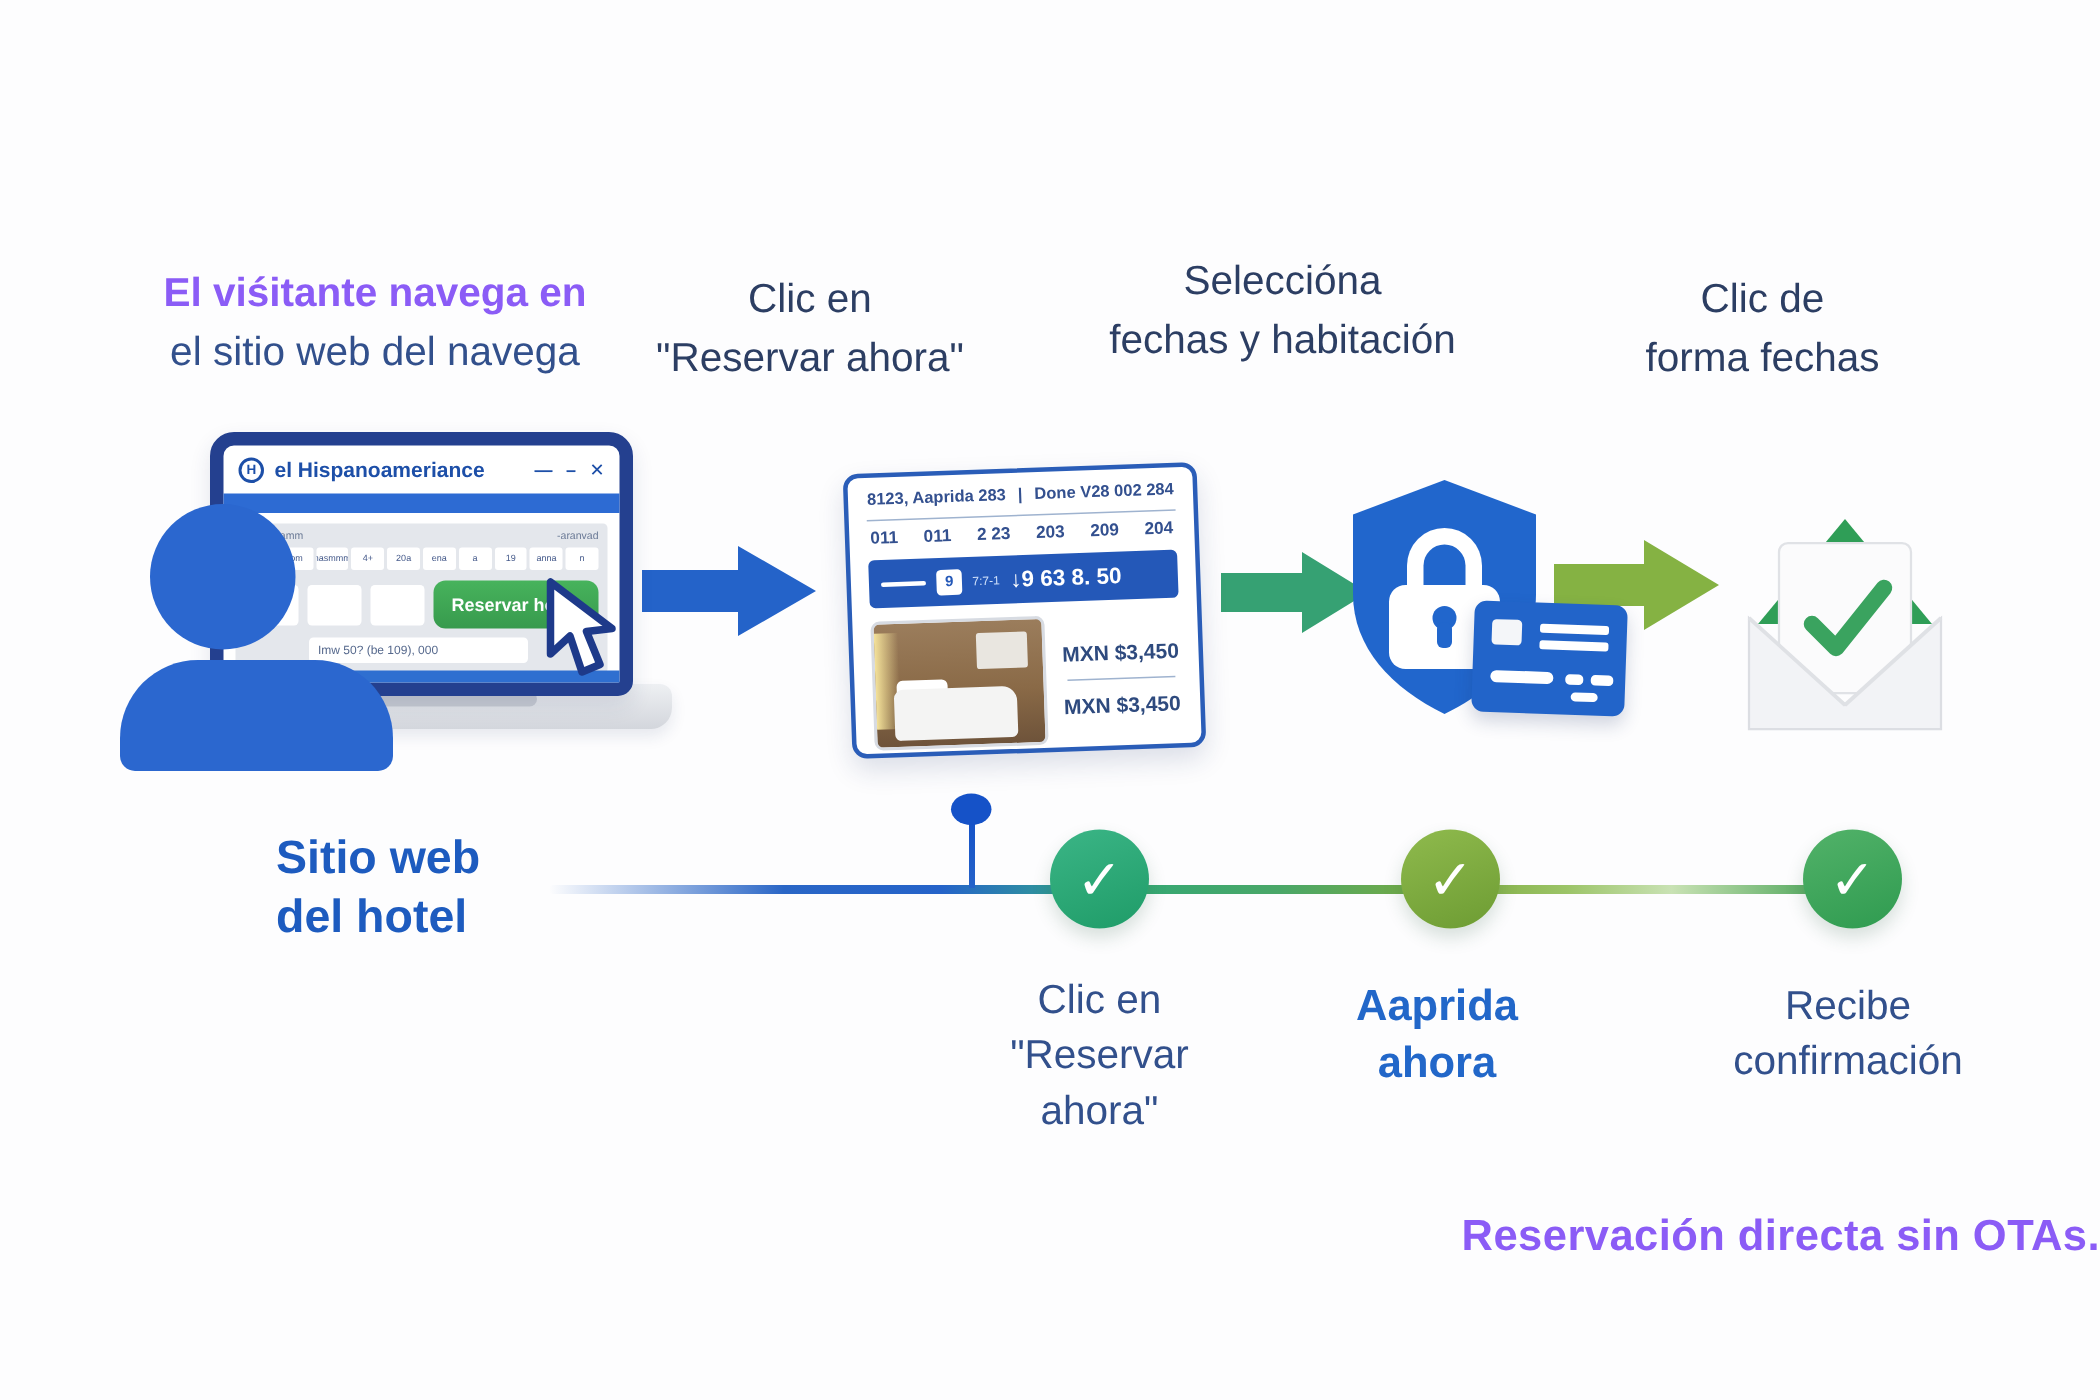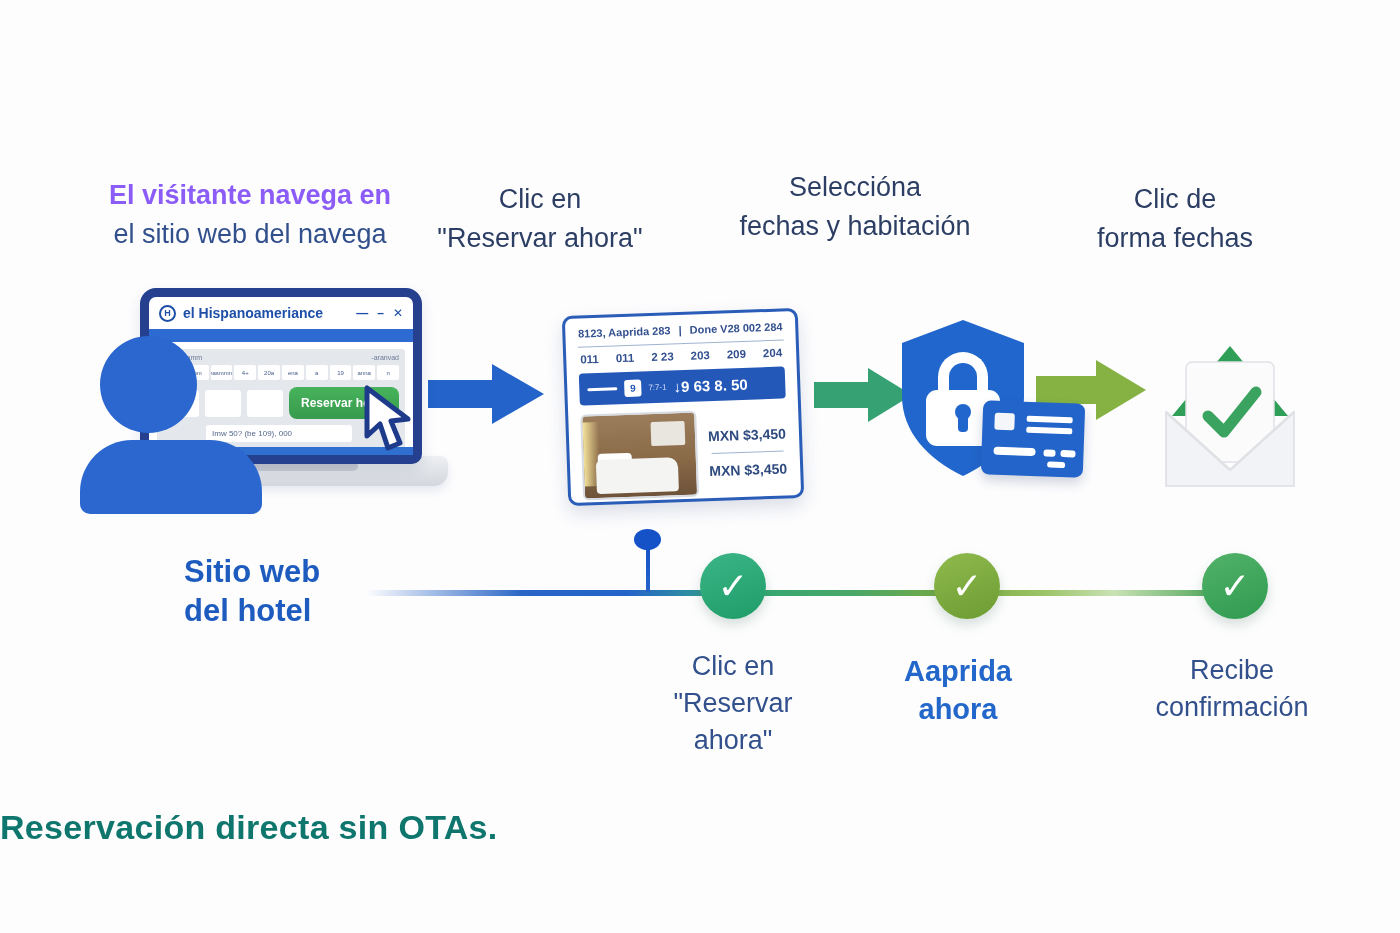--- a/index.html
+++ b/index.html
@@ -96,22 +96,22 @@
     box-shadow:0 6px 12px rgba(40,90,60,.18); z-index:2; }
   .cp1 { left:700px; top:553px; background:linear-gradient(160deg,#3bb586,#1f9c68); }
   .cp2 { left:934px; top:553px; background:linear-gradient(160deg,#8fba4d,#6d9c33); }
   .cp3 { left:1202px; top:553px; background:linear-gradient(160deg,#52b269,#2f9b50); }
   .cp-label { text-align:center; font-size:27px; line-height:37px; color:#32508c; }
   .cp-label-1 { left:633px; top:648px; width:200px; }
   .cp-label-2 { left:858px; top:652px; width:200px; font-weight:bold; color:#2267c9; font-size:29px; line-height:38px; }
   .cp-label-3 { left:1102px; top:652px; width:260px; }
 
   
-  .footer-title { left:0; top:808px; width:1400px; text-align:left;
-    font-size:34px; font-weight:bold; color:#0f766e; letter-spacing:.3px; }
+  .footer-title { left:0; top:808px; width:1400px; text-align:right;
+    font-size:29px; font-weight:bold; color:#8b5cf6; letter-spacing:.3px; }
 </style>
 </head>
 <body>
 
 <div id="canvas">
 
   <div class="abs step-label" style="left:80px; top:176px; width:340px;">
     <div class="strong">El viśitante navega en</div>
     <div class="sub">el sitio web del navega</div>
   </div>

